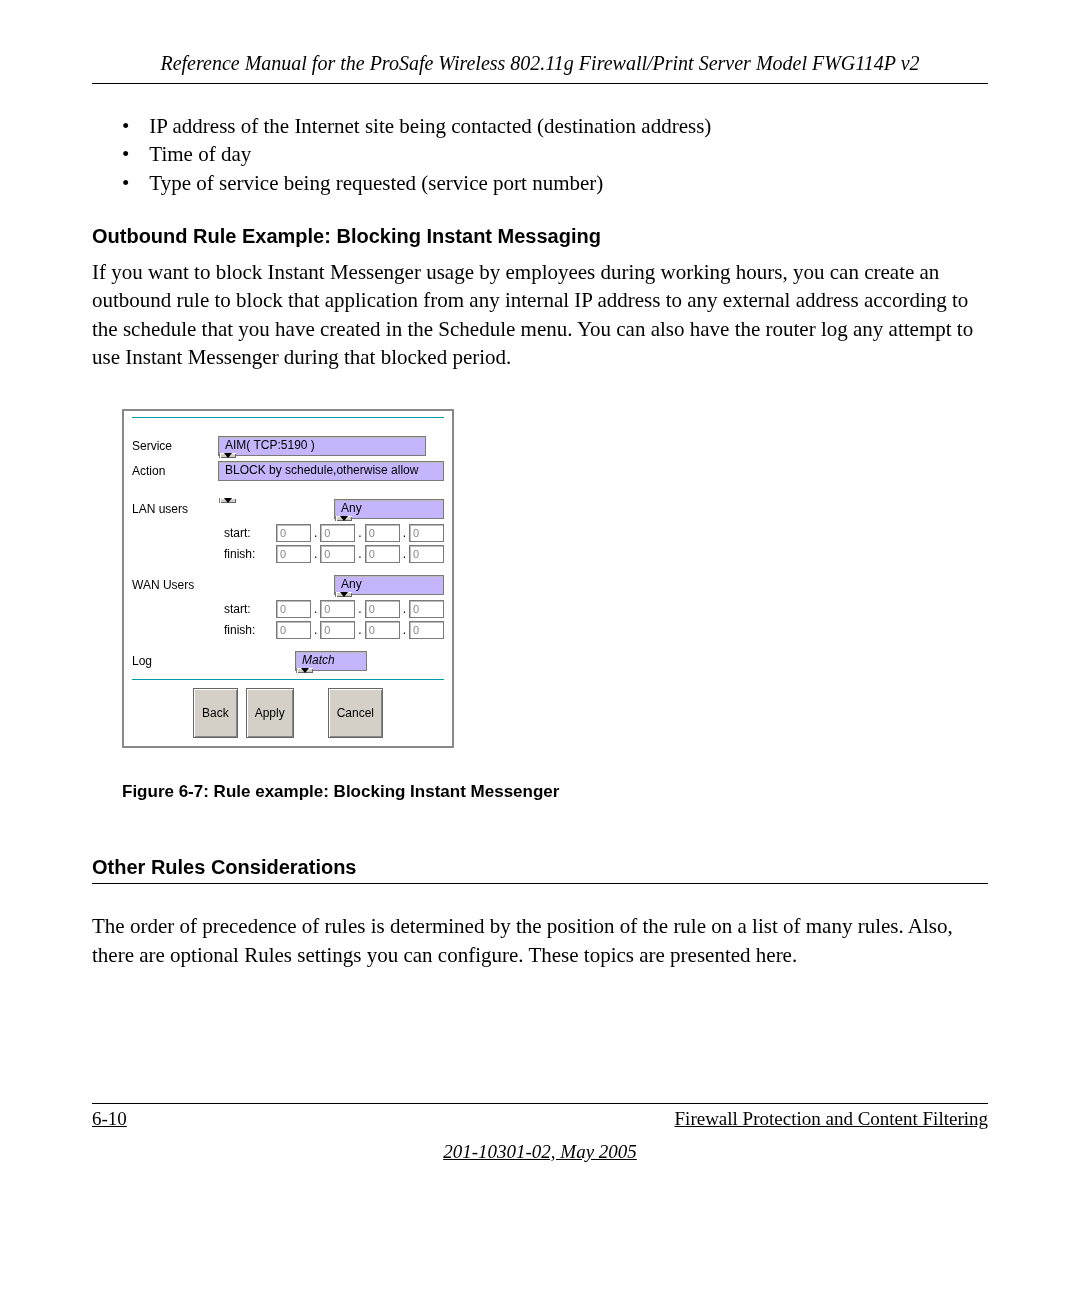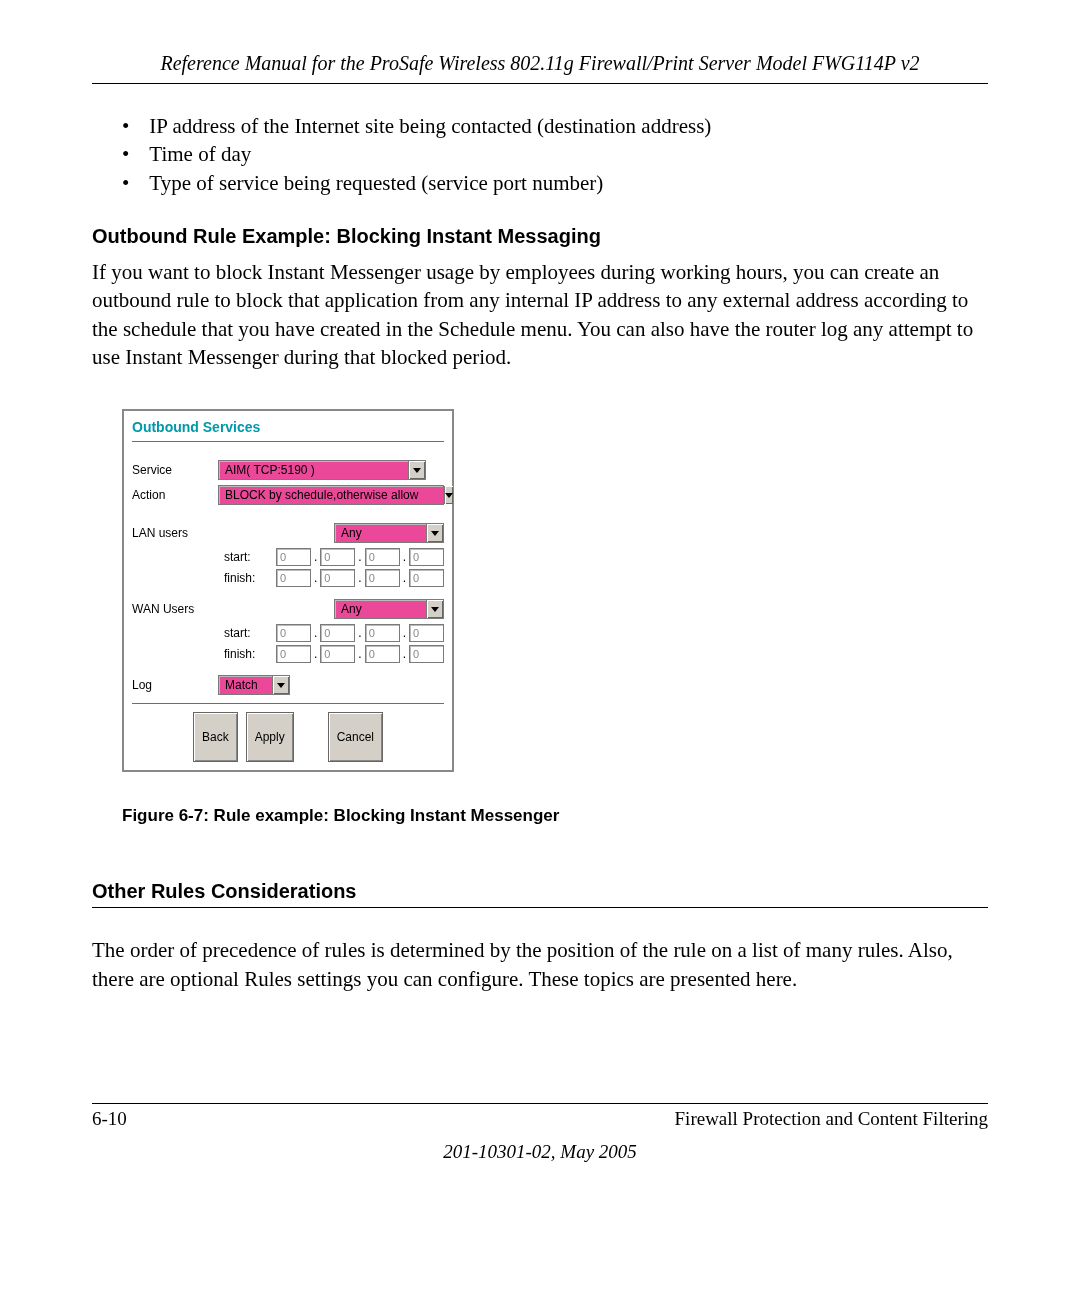--- a/index.html
+++ b/index.html
@@ -92,24 +92,25 @@
   }
   .row-control {
     flex: 1;
     display: flex;
     justify-content: flex-start;
     align-items: center;
   }
   .win-select {
     display: inline-flex;
     align-items: stretch;
-    background: #ec4899;
+    background: #c4b5fd;
     border: 1px solid #7a7a7a;
     box-shadow: inset 1px 1px 0 #bbb;
     height: 18px;
+    flex-direction: column;
   }
   .win-select .sel-text {
     padding: 1px 6px;
     font-size: 12px;
     white-space: nowrap;
     display: flex;
     align-items: center;
   }
   .win-select .sel-btn {
     width: 16px;
@@ -159,21 +160,22 @@
     margin: 0 3px;
     font-size: 12px;
   }
   .section {
     margin-bottom: 12px;
   }
   .section-users .row-control {
     justify-content: flex-end;
   }
   .section-log .row-control {
-    justify-content: flex-start;
+    justify-content: center;
+    font-style: italic;
   }
 
   .btnbar {
     display: flex;
     justify-content: center;
     gap: 8px;
     margin-top: 4px;
   }
   .btnbar .gap-wide { width: 18px; }
   .win-btn {
@@ -201,20 +203,21 @@
     border: none;
     border-top: 1.5px solid #000;
     margin: 4px 0 28px 0;
   }
 
   .footer {
     position: absolute;
     left: 92px;
     right: 92px;
     top: 1095px;
+    text-decoration: underline;
   }
   .footer hr {
     border: none;
     border-top: 1.5px solid #000;
     margin-bottom: 4px;
   }
   .footer-row {
     display: flex;
     justify-content: space-between;
     font-size: 19px;
@@ -238,21 +241,20 @@
     <li>Time of day</li>
     <li>Type of service being requested (service port number)</li>
   </ul>
 
   <div class="subhead">Outbound Rule Example: Blocking Instant Messaging</div>
 
   <div class="paragraph">If you want to block Instant Messenger usage by employees during working hours, you can create an outbound rule to block that application from any internal IP address to any external address according to the schedule that you have created in the Schedule menu. You can also have the router log any attempt to use Instant Messenger during that blocked period.</div>
 
   <div class="figure-wrap">
     <div class="panel">
-      <div class="panel-title">Outbound Services</div>
       <div class="panel-sep"></div>
 
       <div class="row">
         <div class="row-label">Service</div>
         <div class="row-control">
           <div class="win-select sel-wide">
             <span class="sel-text">AIM( TCP:5190 )</span>
             <span class="sel-btn"></span>
           </div>
         </div>

